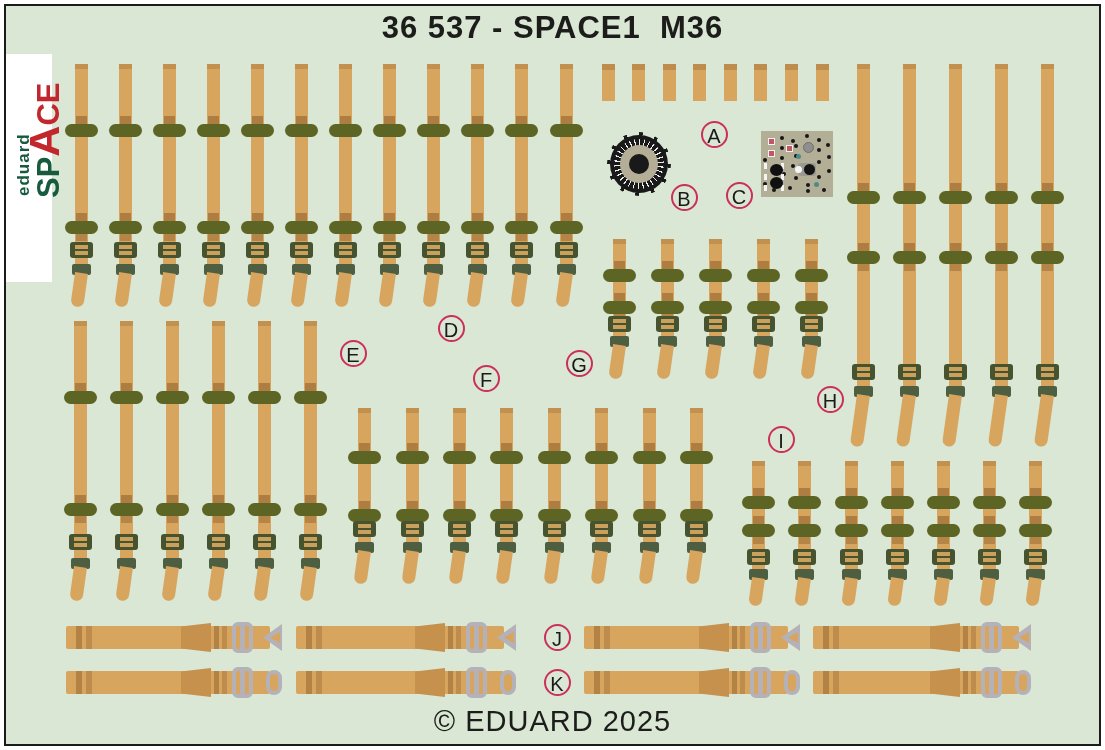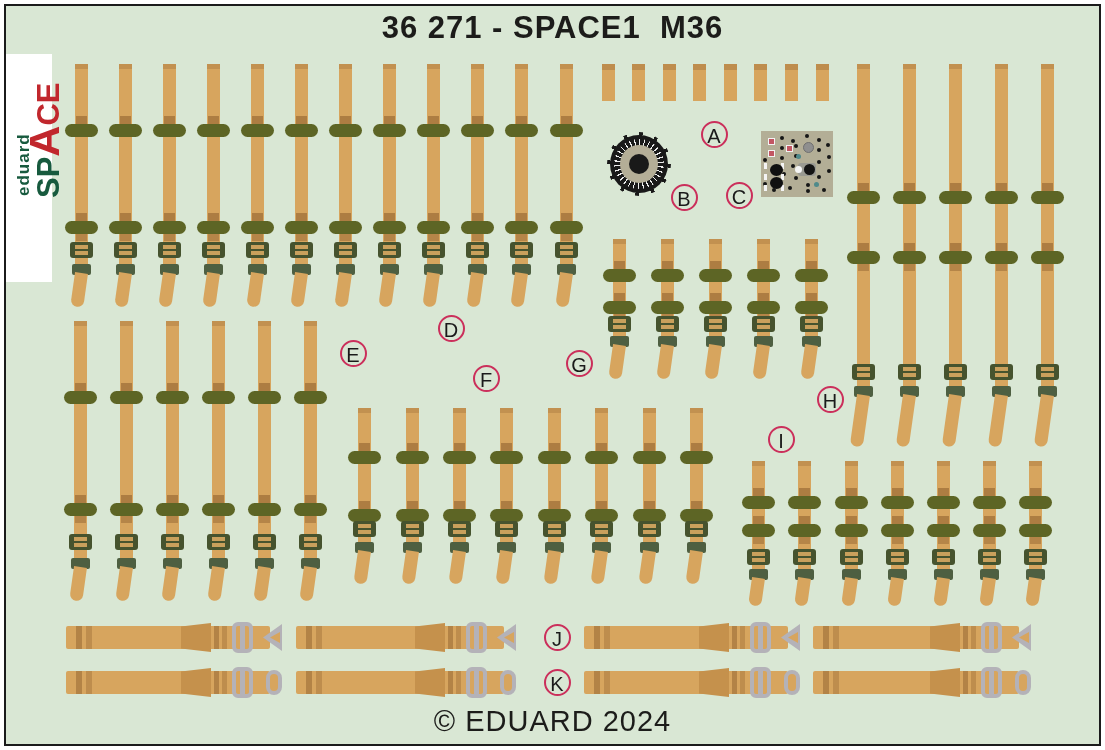--- a/index.html
+++ b/index.html
@@ -21,27 +21,27 @@
   .part-label{position:absolute;width:27px;height:27px;border:2px solid #cb2f5b;border-radius:50%;
         color:#1a1a1a;font-size:20px;line-height:27px;text-align:center;box-sizing:border-box;
         font-weight:400;background:transparent;}
 </style>
 </head>
 <body>
 
 <div id="page">
   <div id="sheet">
     <div id="layer">
-      <div class="title">36 271 - SPACE1  M36</div>
+      <div class="title">36 537 - SPACE1  M36</div>
       <div class="logo-patch"></div>
       <div class="logo">
         <div class="logo-eduard">eduard</div>
         <div class="logo-space"><span class="lg">SP</span><span class="lr la">A</span><span class="lr">CE</span></div>
       </div>
-      <div class="footer">© EDUARD 2024</div>
+      <div class="footer">© EDUARD 2025</div>
       <div id="parts">
           <div style="position: absolute; left: 68.5px; top: 58px; width: 13px; height: 246px;">
             <div style="position: absolute; left: 0px; top: 0px; width: 13px; height: 209px; background: rgb(215, 165, 94);"></div>
             <div style="position: absolute; left: 0px; top: 0px; width: 13px; height: 5px; background: rgb(173, 125, 66); opacity: 0.5;"></div>
             <div style="position: absolute; left: 1px; top: 52px; width: 11px; height: 9px; background: rgb(173, 125, 66);"></div>
             <div style="position: absolute; left: -10px; top: 60px; width: 33px; height: 13px; background: rgb(93, 101, 37); border-radius: 6.5px;"></div>
             <div style="position: absolute; left: 1px; top: 149px; width: 11px; height: 9px; background: rgb(173, 125, 66);"></div>
             <div style="position: absolute; left: -10px; top: 157px; width: 33px; height: 13px; background: rgb(93, 101, 37); border-radius: 6.5px;"></div>
             <div style="position: absolute; left: 1px; top: 170px; width: 11px; height: 7px; background: rgb(173, 125, 66); opacity: 0.8;"></div>
             <div style="position: absolute; left: -5px; top: 178px; width: 23px; height: 16px; background: rgb(70, 83, 46); border-radius: 3px;">

